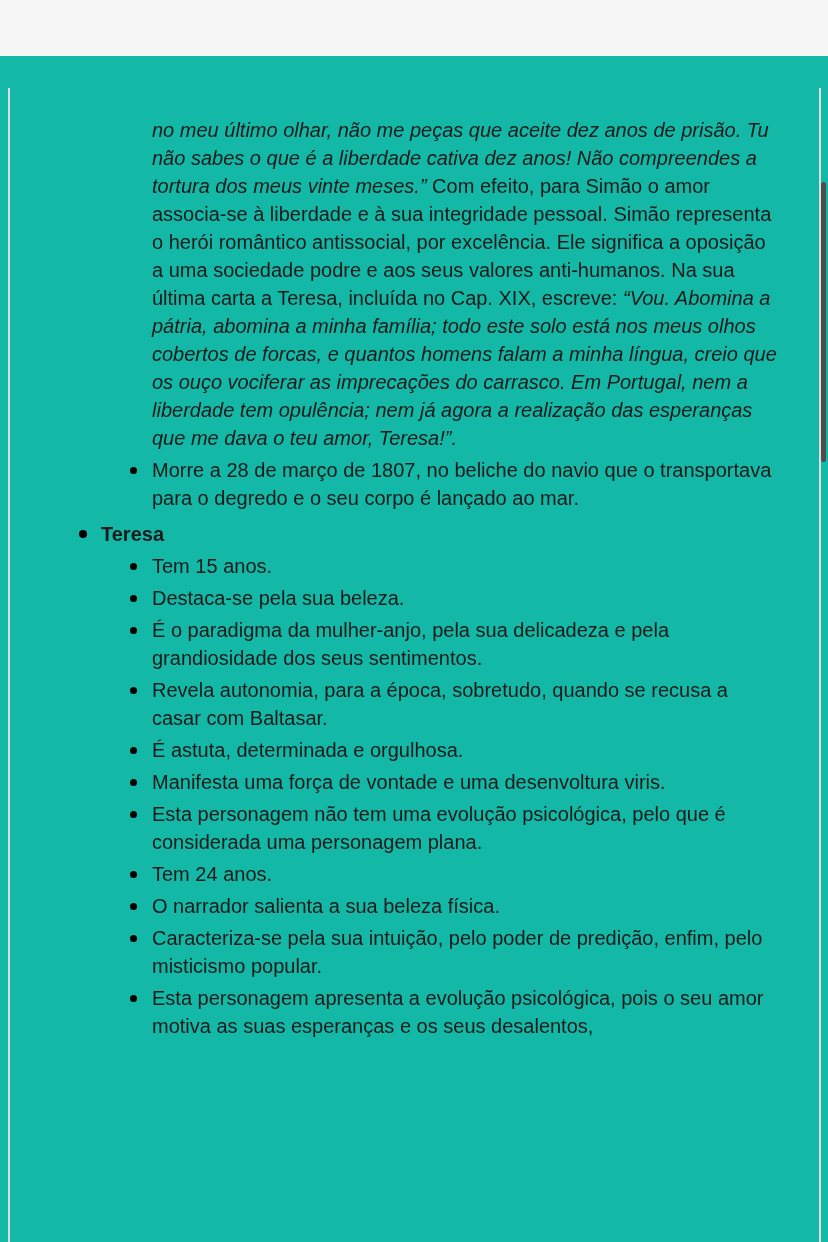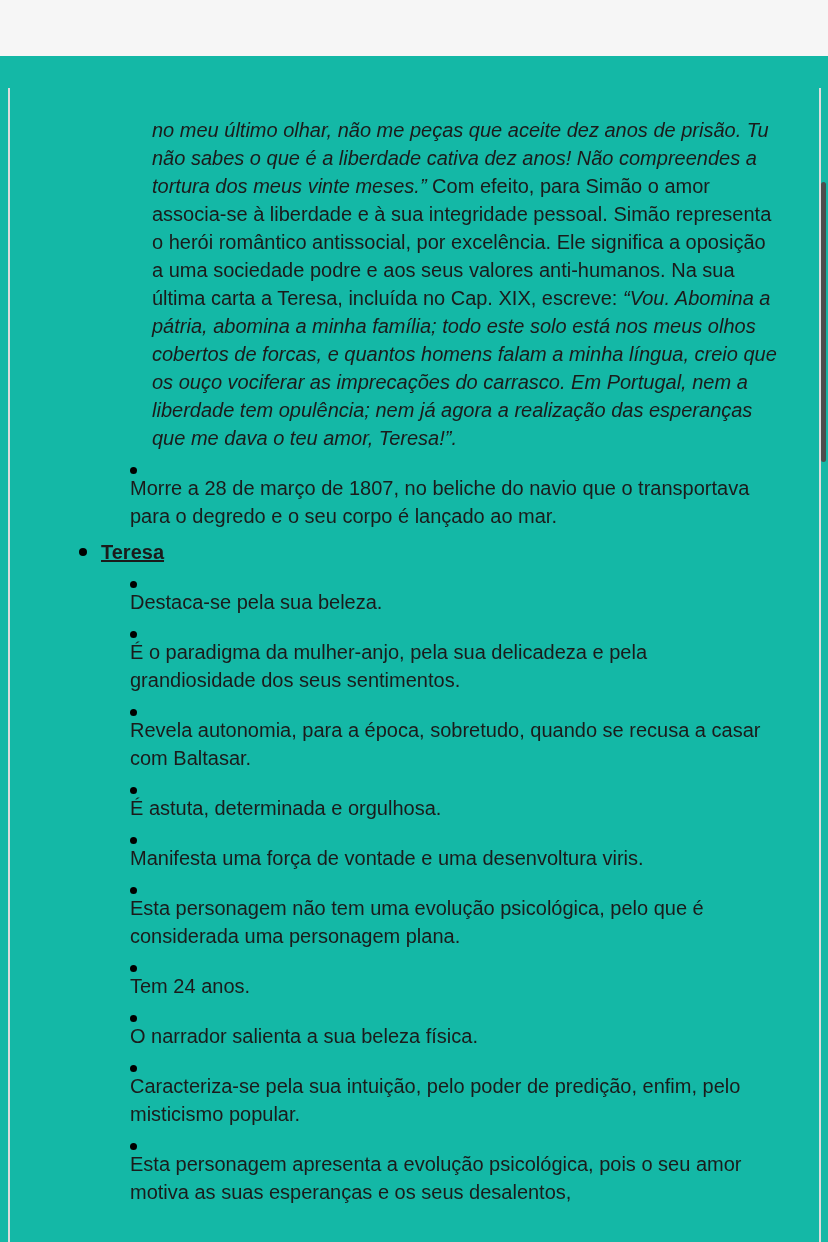--- a/index.html
+++ b/index.html
@@ -51,29 +51,28 @@
     align-items:flex-start;
     margin-top:4px;
   }
   .li .b {
     flex:0 0 auto;
     width:7px; height:7px;
     background:#000;
     border-radius:50%;
     margin-top:11px;
   }
-  .li.l2 { margin-left:-22px;flex-direction:column; }
+  .li.l2 { margin-left:-22px; }
   .li.l2 .b { margin-right:15px; }
 
   .li.l1 { margin-left:-73px; margin-top:8px; }
   .li.l1 .b { width:8px; height:8px; margin-right:14px; margin-top:10px; }
 
   .heading {
     font-weight:bold;
-    text-decoration:underline;
   }
 
   .li .txt { flex:1 1 auto; }
 </style>
 </head>
 <body>
 
 <div class="screen">
 
   <div class="topbar"></div>
@@ -90,20 +89,24 @@
     <div class="li l2">
       <span class="b"></span>
       <span class="txt">Morre a 28 de março de 1807, no beliche do navio que o transportava para o degredo e o seu corpo é lançado ao mar.</span>
     </div>
 
     <div class="li l1">
       <span class="b"></span>
       <span class="txt heading">Teresa</span>
     </div>
 
+    <div class="li l2">
+      <span class="b"></span>
+      <span class="txt">Tem 15 anos.</span>
+    </div>
     <div class="li l2">
       <span class="b"></span>
       <span class="txt">Destaca-se pela sua beleza.</span>
     </div>
     <div class="li l2">
       <span class="b"></span>
       <span class="txt">É o paradigma da mulher-anjo, pela sua delicadeza e pela grandiosidade dos seus sentimentos.</span>
     </div>
     <div class="li l2">
       <span class="b"></span>

